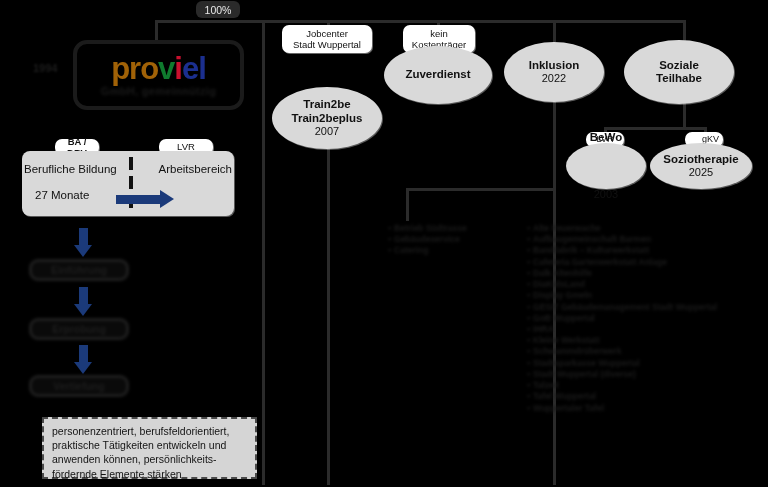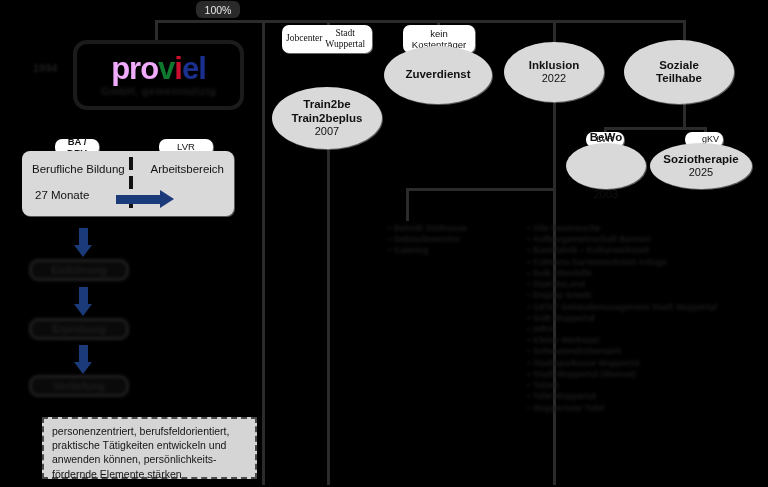--- a/index.html
+++ b/index.html
@@ -94,21 +94,21 @@
     align-items: center;
     justify-content: center;
   }
   #logo-word {
     font-size: 31px;
     font-weight: bold;
     letter-spacing: -1px;
     line-height: 1;
     white-space: nowrap;
   }
-  #logo-word .c1 { color: #f0abfc; }
+  #logo-word .c1 { color: #a16207; }
   #logo-word .c2 { color: #0f7a2e; }
   #logo-word .c3 { color: #c8102e; }
   #logo-word .c4 { color: #1b2f8f; }
   #logo-sub {
     margin-top: 1px;
     font-size: 11px;
     font-weight: bold;
     color: #1a1a1a;
     filter: blur(1.6px);
     letter-spacing: 0.3px;
@@ -134,21 +134,21 @@
     border-radius: 8px;
     box-shadow: 1px 1px 0 rgba(255,255,255,0.35);
   }
   #pathway-box .row1 {
     position: absolute;
     top: 12px;
     left: 0;
     right: 0;
     display: flex;
     justify-content: space-between;
-    padding: 0 10px;
+    padding: 0 2px;
     box-sizing: border-box;
     font-size: 11.5px;
     color: #111111;
   }
   #pathway-divider {
     position: absolute;
     left: 107px;
     top: 6px;
     width: 4px;
     height: 54px;
@@ -275,21 +275,21 @@
   <div class="badge-dark" style="left:196px; top:1px; width:44px; height:17px;">100%</div>
 
   <div id="logo-card">
     <div id="logo-word">
       <span class="c1">pro</span><span class="c2">v</span><span class="c3">i</span><span class="c4">el</span>
     </div>
     <div id="logo-sub">GmbH, gemeinnützig</div>
   </div>
   <div id="logo-left-year">1994</div>
 
-  <div class="tag" style="left:282px; top:25px; width:90px; height:28px; flex-direction:row;font-family:Liberation Serif, serif;">
+  <div class="tag" style="left:282px; top:25px; width:90px; height:28px; flex-direction:column;">
     <span>Jobcenter</span>
     <span>Stadt Wuppertal</span>
   </div>
   <div class="tag" style="left:403px; top:25px; width:72px; height:28px; flex-direction:column;">
     <span>kein</span>
     <span>Kostenträger</span>
   </div>
 
   <div class="ellipse" style="left:272px; top:43px; width:110px; height:62px;margin-top:44px;">
     <span class="e-title">Train2be</span>

